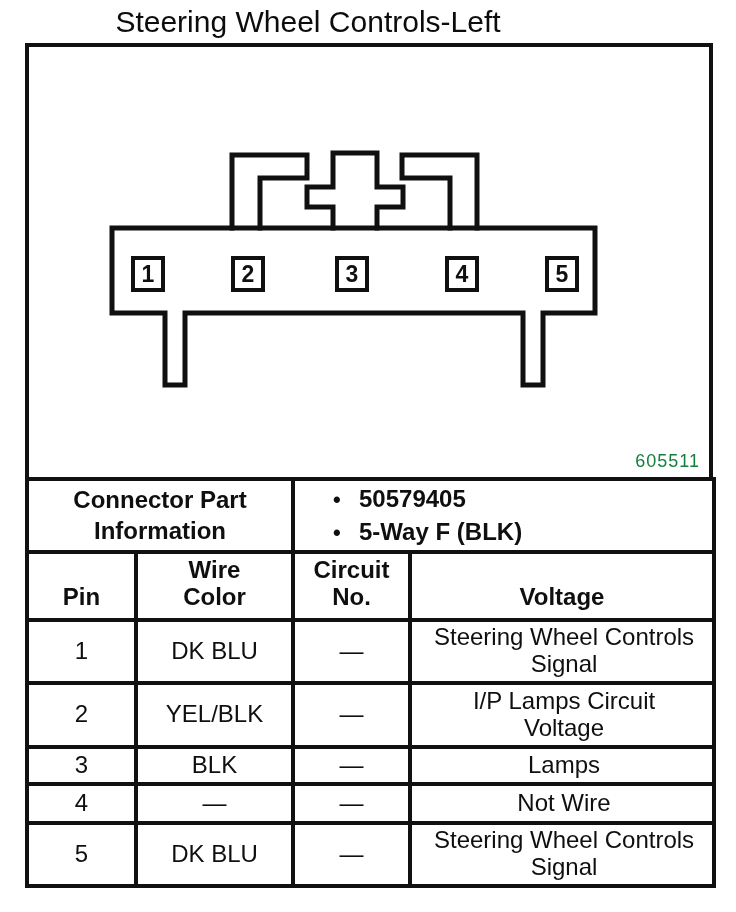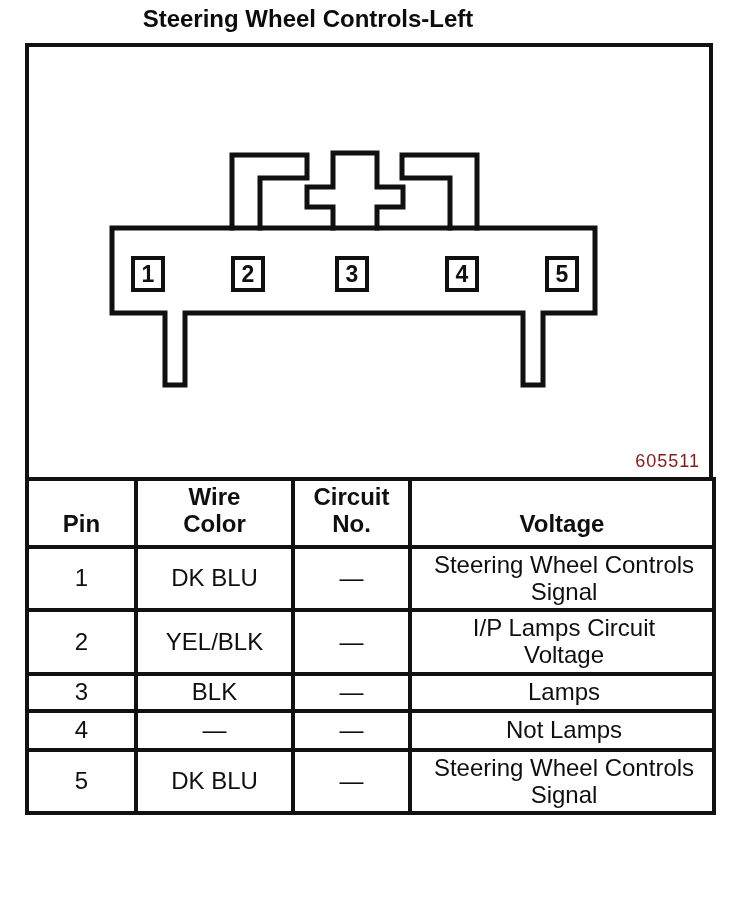--- a/index.html
+++ b/index.html
@@ -7,35 +7,35 @@
     position:relative;
     width:736px; height:912px;
     background:#ffffff;
     color:#0f0f0f;
     font-family:"Liberation Sans", sans-serif;
     overflow:hidden;
   }
   .page-title {
     position:absolute; top:5px; left:0; width:616px;
     text-align:center;
-    font-size:24px; font-weight:bold;
+    font-size:30px; font-weight:normal;
     letter-spacing:0px;
     color:#0c0c0c;
     margin:0;
   }
   .diagram-box {
     position:absolute; left:25px; top:43px;
     width:680px; height:430px;
     border:4px solid #111;
     background:#fff;
   }
   .diagram-box svg { position:absolute; left:0; top:0; }
   .fig-num {
     position:absolute; right:9px; bottom:5px;
-    font-size:18px; color:#7f1d1d;
+    font-size:18px; color:#15803d;
     letter-spacing:1px;
   }
   table.pinout {
     position:absolute; left:25px; top:477px;
     width:687px;
     border-collapse:collapse;
     table-layout:fixed;
     background:#fff;
   }
   table.pinout td, table.pinout th {
@@ -97,20 +97,34 @@
   </div>
 
   <table class="pinout">
     <colgroup>
       <col style="width:109px">
         <col style="width:157px">
         <col style="width:117px">
         <col style="width:304px">
     </colgroup>
     <tbody>
+      <tr style="height:72px">
+        <td colspan="2" class="info-label pre">Connector Part
+Information</td>
+        <td colspan="2" class="info-values">
+          <div class="bullet-line">
+            <span class="bullet-glyph">•</span>
+            <span>50579405</span>
+          </div>
+          <div class="bullet-line">
+            <span class="bullet-glyph">•</span>
+            <span>5-Way F (BLK)</span>
+          </div>
+        </td>
+      </tr>
       <tr style="height:68px">
         <th class="hdr">Pin</th>
         <th class="hdr pre">Wire
 Color</th>
         <th class="hdr pre">Circuit
 No.</th>
         <th class="hdr">Voltage</th>
       </tr>
       <tr style="height:63px">
         <td class="cell">1</td>
@@ -129,21 +143,21 @@
       <tr style="height:37px">
         <td class="cell">3</td>
         <td class="cell">BLK</td>
         <td class="cell">—</td>
         <td class="cell fn">Lamps</td>
       </tr>
       <tr style="height:39px">
         <td class="cell">4</td>
         <td class="cell">—</td>
         <td class="cell">—</td>
-        <td class="cell fn">Not Lamps</td>
+        <td class="cell fn">Not Wire</td>
       </tr>
       <tr style="height:63px">
         <td class="cell">5</td>
         <td class="cell">DK BLU</td>
         <td class="cell">—</td>
         <td class="cell fn pre">Steering Wheel Controls
 Signal</td>
       </tr>
     </tbody>
   </table>

